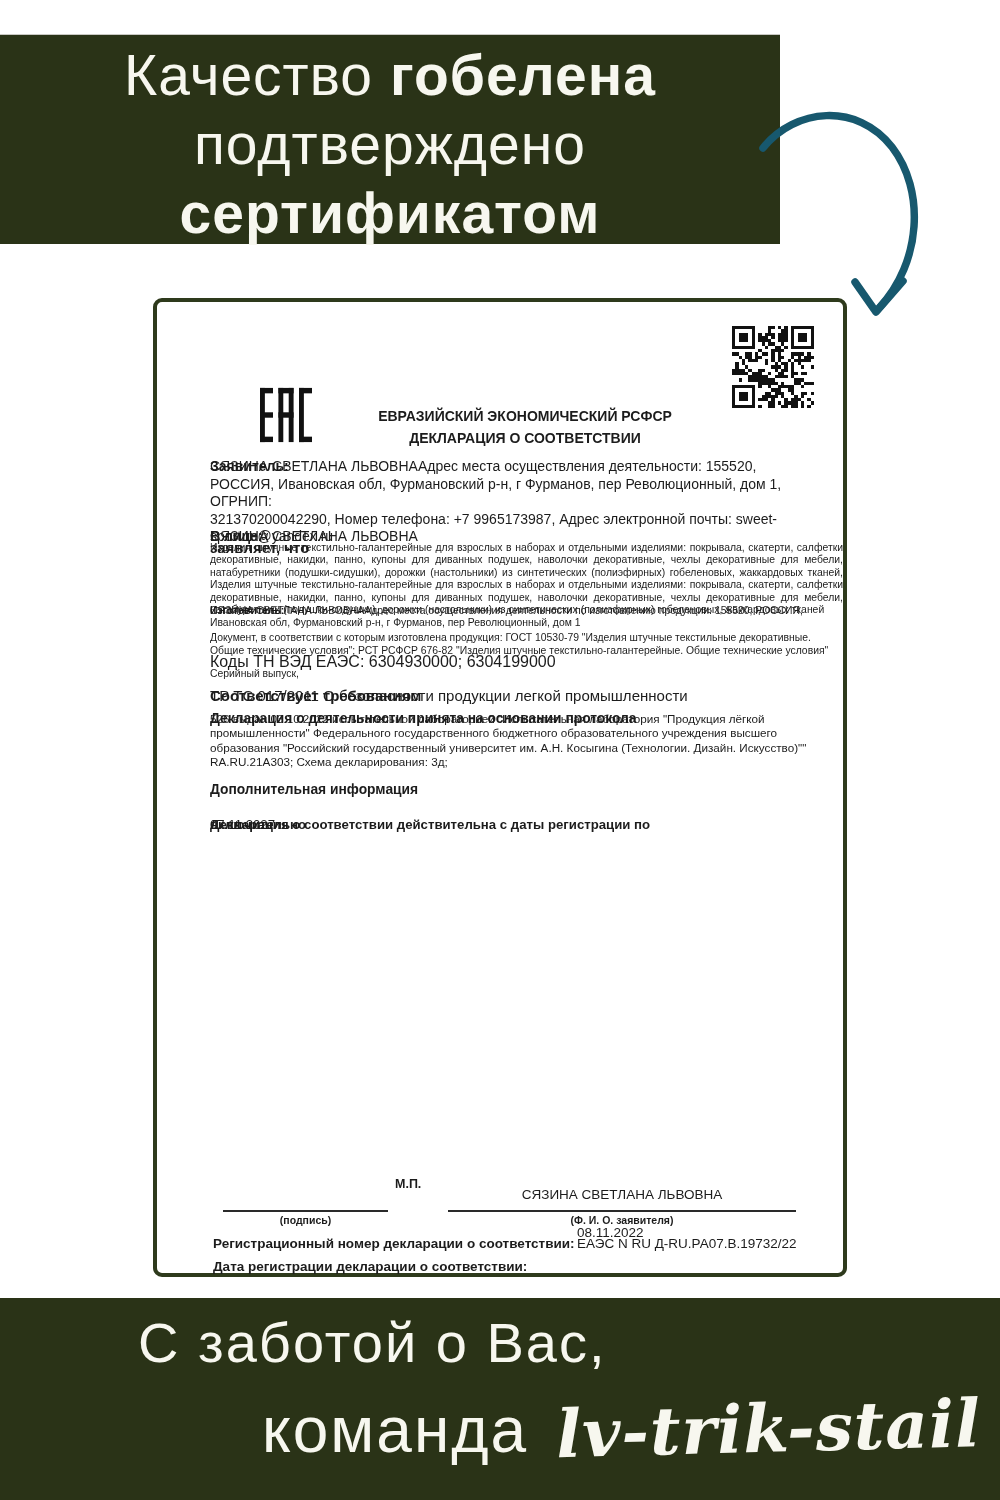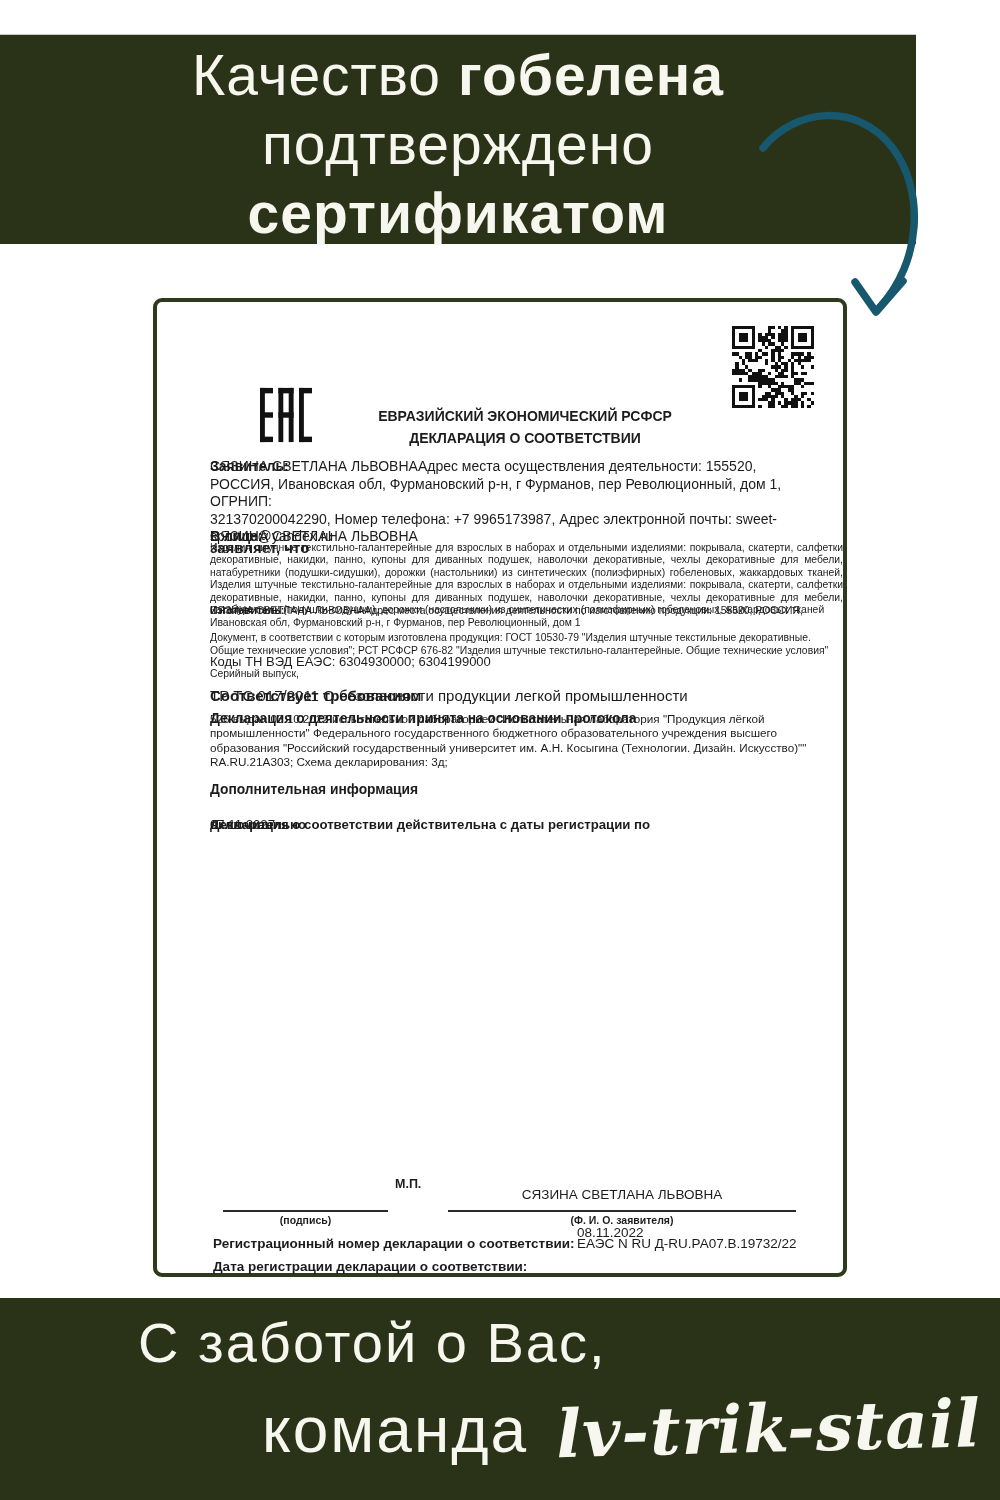--- a/index.html
+++ b/index.html
@@ -3,21 +3,21 @@
 <meta charset="utf-8">
 <style>
   html,body{margin:0;padding:0;}
   body{
     width:1000px;height:1500px;position:relative;overflow:hidden;
     background:#ffffff;font-family:"Liberation Sans",sans-serif;
     -webkit-font-smoothing:antialiased;
   }
   
   .top-banner{
-    position:absolute;left:0;top:34px;width:916px;height:209px;
+    position:absolute;left:0;top:34px;width:780px;height:209px;
     background:var(--banner,#2a3317);border-top:1px solid #c9c9c4;
     color:#f7f7ef;
   }
   .top-banner .lines{
     width:740px;margin:0 auto;text-align:center;padding-top:6px;
     font-size:57px;line-height:69px;font-weight:300;letter-spacing:1px;
   }
   .top-banner b{font-weight:700;}
   
   .arrow-wrap{position:absolute;left:745px;top:100px;width:190px;height:235px;}
@@ -33,21 +33,21 @@
   .h1{left:40px;top:106px;width:656px;text-align:center;font-weight:700;font-size:14px;}
   .h2{left:40px;top:128px;width:656px;text-align:center;font-weight:700;font-size:14px;}
   .par{white-space:pre-line;}
   .applicant{left:53px;top:156px;width:604px;font-size:14px;line-height:17.5px;}
   .inperson{left:53px;top:226px;width:604px;font-size:14px;line-height:17px;}
   .b{font-weight:700;}
   .declares{left:53px;top:240px;width:633px;font-size:10.4px;line-height:12.4px;text-align:justify;}
   .declares .lbl{font-size:15px;font-weight:700;}
   .manu{left:53px;top:303px;width:633px;font-size:10.4px;line-height:12.4px;}
   .docline{left:53px;top:329px;width:633px;font-size:10.4px;line-height:13px;}
-  .codes{left:53px;top:354px;width:633px;font-size:13px;line-height:12.4px;}
+  .codes{left:53px;top:354px;width:633px;font-size:16px;line-height:12.4px;}
   .serial{left:53px;top:366px;width:633px;font-size:10.4px;line-height:12.4px;}
   .complies{left:53px;top:362px;width:560px;font-size:15px;line-height:19px;}
   .complies{top:384px;}
   .protocol{left:53px;top:410px;width:610px;font-size:11.7px;line-height:14.3px;}
   .protocol .lbl{font-size:13.8px;font-weight:700;}
   .addinfo{left:53px;top:480px;font-size:13.8px;font-weight:700;}
   .valid{left:53px;top:514px;width:610px;font-size:13.2px;line-height:17px;}
   .mp{left:238px;top:875px;font-weight:700;font-size:12.5px;}
   .signer{left:291px;top:885px;width:348px;text-align:center;font-size:13.5px;}
   .line-left{left:66px;top:908px;width:165px;border-top:2px solid #2a2a2a;height:0;}

